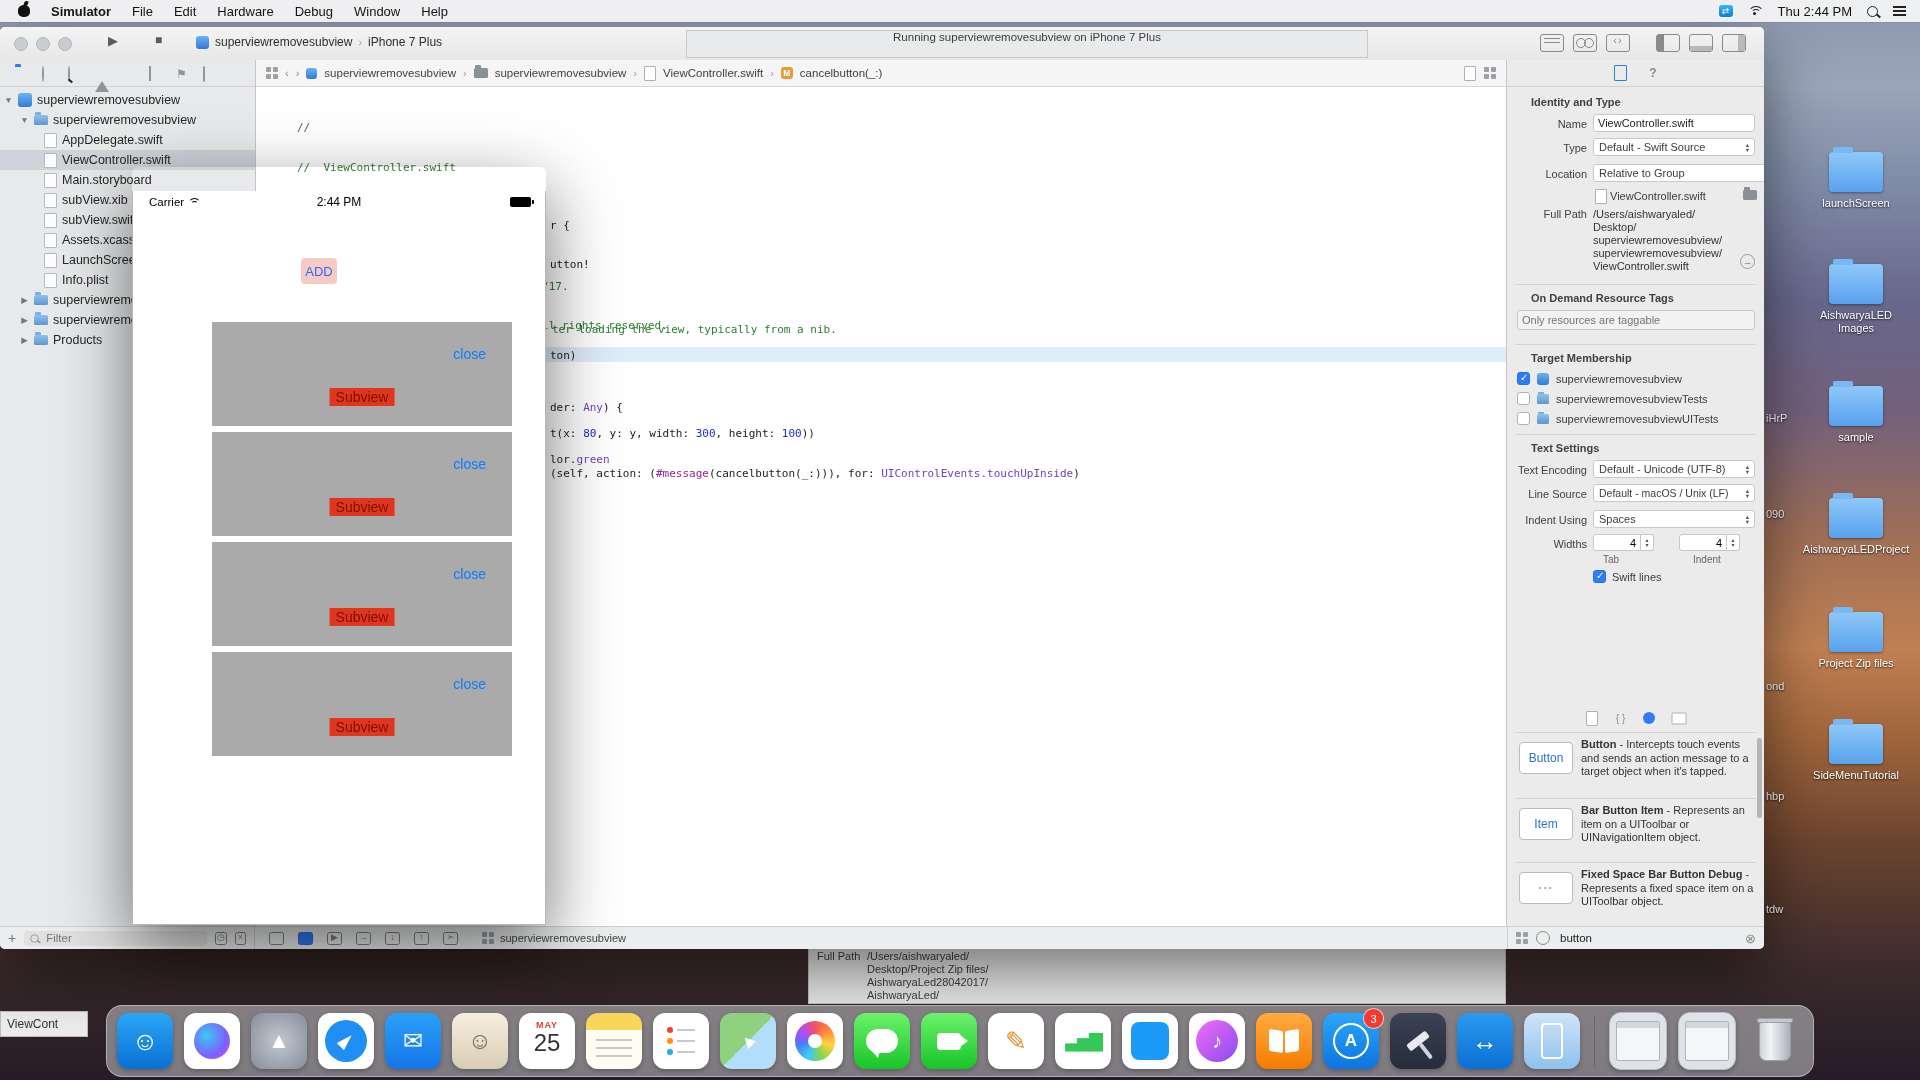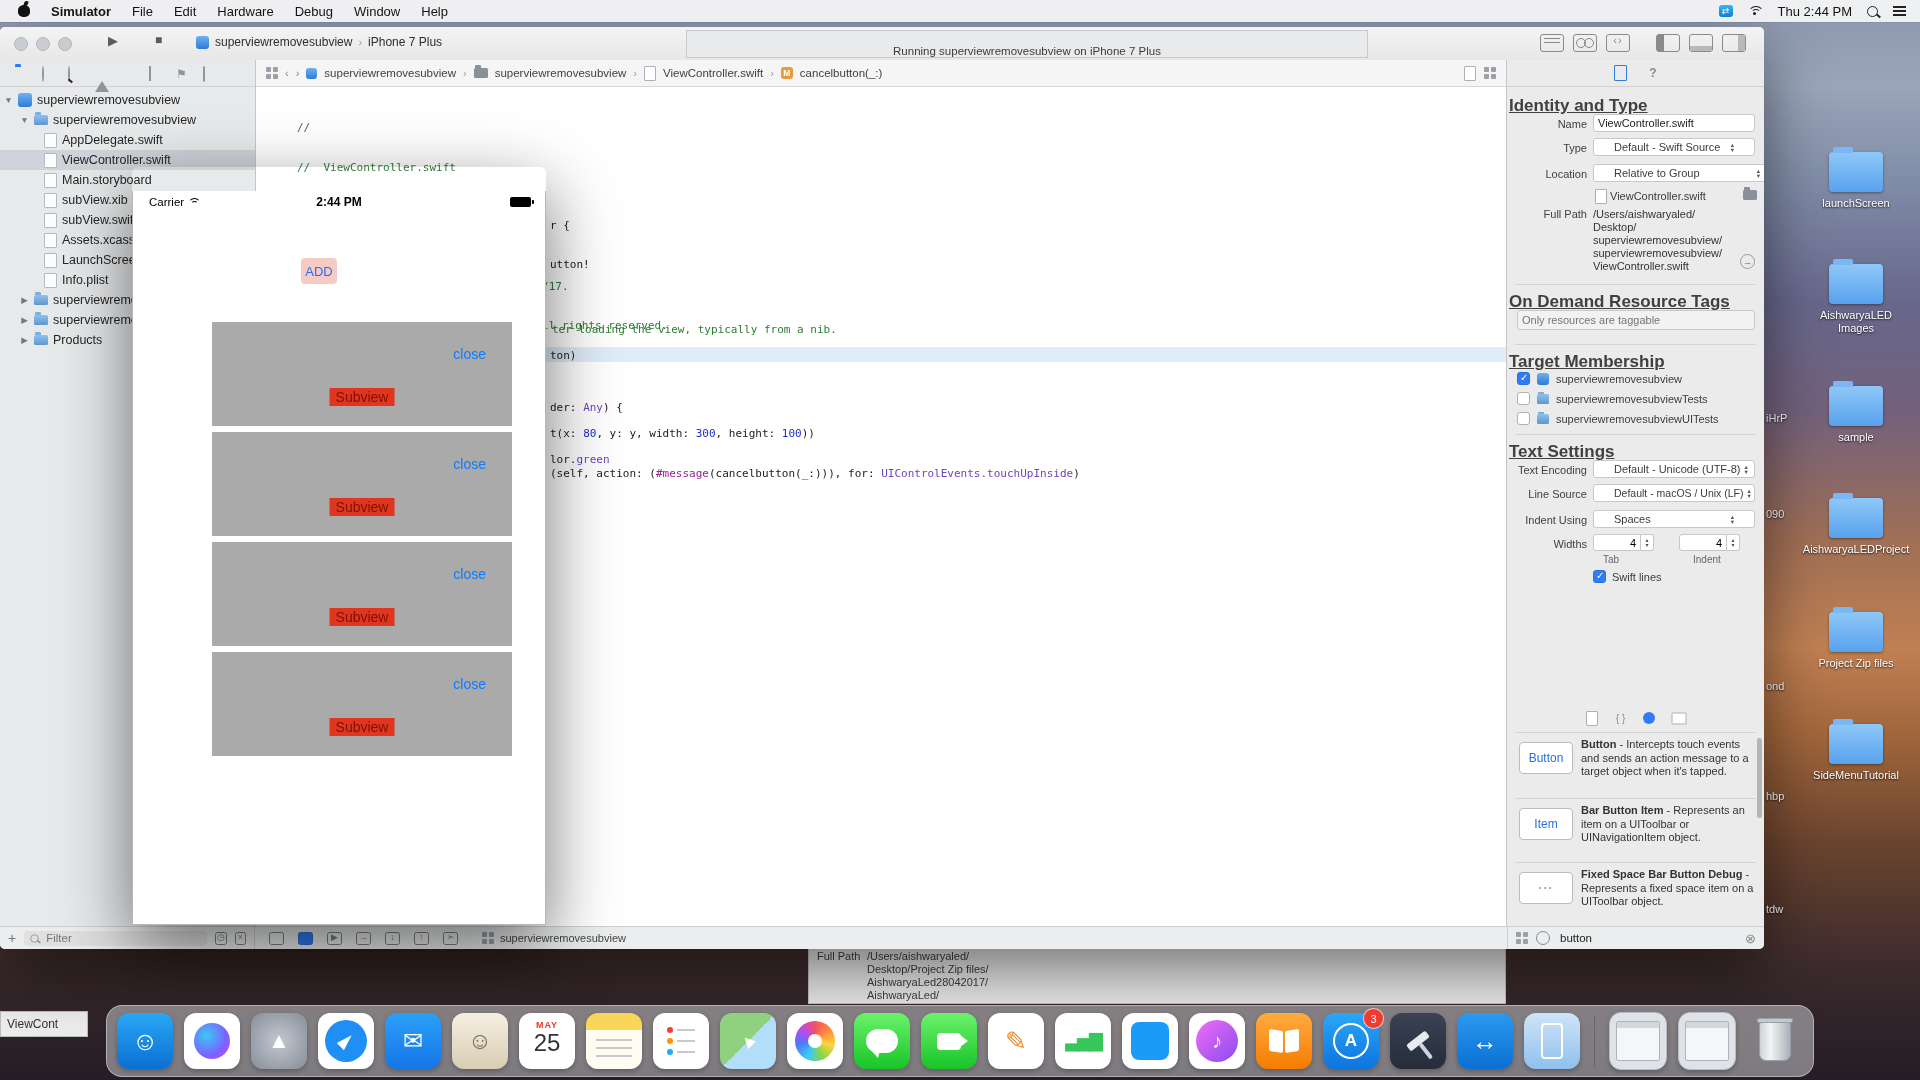--- a/index.html
+++ b/index.html
@@ -31,21 +31,21 @@
   .xcode{position:absolute;left:0;top:27px;width:1764px;height:922px;background:#fff;border-radius:5px;
     box-shadow:0 22px 60px rgba(0,0,0,.5);z-index:10;overflow:hidden;font-size:12px;color:#2c2c2c;}
   .xc-toolbar{position:absolute;top:0;left:0;right:0;height:33px;background:linear-gradient(#f4f4f4,#e7e7e7);border-bottom:1px solid #c3c3c3;}
   .tl{position:absolute;left:14px;top:10px;display:flex;gap:8px;}
   .tl i{width:12px;height:12px;border-radius:50%;background:#c9cdd1;border:1px solid #b3b7bb;}
   .tbtn{position:absolute;top:6px;color:#5b5b5b;font-size:13px;}
   .scheme{position:absolute;left:196px;top:8px;display:flex;align-items:center;gap:6px;font-size:12px;color:#2e2e2e;}
   .appic{width:13px;height:13px;border-radius:3px;background:linear-gradient(#6cb1f1,#2d7bd5);flex:0 0 auto;}
   .sep{color:#9a9a9a;font-size:11px;}
   .activity{position:absolute;left:686px;top:3px;width:680px;height:26px;background:#e9eaeb;border:1px solid #c9cacc;border-radius:0;
-    display:flex;align-items:flex-end;justify-content:center;font-size:11.5px;color:#3c3c3c;}
+    display:flex;align-items:flex-start;justify-content:center;font-size:11.5px;color:#3c3c3c;}
   .tb-right{position:absolute;right:18px;top:7px;display:flex;gap:9px;align-items:center;}
   .ed-ic{width:22px;height:16px;border:1.5px solid #8a8a8a;border-radius:3px;position:relative;}
   .ed-ic.lines::after{content:"";position:absolute;left:3px;right:3px;top:3px;height:8px;
     background:repeating-linear-gradient(#8a8a8a 0 1.5px,transparent 1.5px 4px);}
   .ed-ic.circles::before,.ed-ic.circles::after{content:"";position:absolute;top:3px;width:8px;height:8px;border:1.5px solid #8a8a8a;border-radius:50%;}
   .ed-ic.circles::before{left:2px;} .ed-ic.circles::after{right:2px;}
   .ed-ic.arrows::after{content:"‹›";position:absolute;left:0;right:0;top:-1px;text-align:center;color:#8a8a8a;font-size:11px;letter-spacing:1px;}
   .vw-ic{width:22px;height:16px;border:1.5px solid #8a8a8a;border-radius:3px;position:relative;}
   .vw-ic.l::after{content:"";position:absolute;left:0;top:0;bottom:0;width:7px;background:#8a8a8a;}
   .vw-ic.b::after{content:"";position:absolute;left:0;right:0;bottom:0;height:5px;background:#b9b9b9;}
@@ -87,24 +87,24 @@
   .c-comment{color:#2e7d32;} .c-plain{color:#1b1b1b;} .c-num{color:#1c2cce;} .c-type{color:#6f42c1;} .c-key{color:#9b2393;}
   .frag{position:absolute;white-space:pre;}
   .hl-line{position:absolute;left:0;right:0;top:261px;height:15px;background:#dfecf9;}
 
   
   .inspector{width:257px;border-left:1px solid #c6c6c6;background:#ebebeb;position:relative;flex:0 0 auto;font-size:11px;color:#3c3c3c;}
   .insp-tabs{height:26px;border-bottom:1px solid #d2d2d2;display:flex;align-items:center;justify-content:center;gap:22px;}
   .tab-doc{width:11px;height:14px;border:1.6px solid #2b7de0;border-radius:1px;}
   .insp-q{color:#8a8a8a;font-weight:700;font-size:12px;}
   .insp-content{position:absolute;top:26px;bottom:0;left:0;right:0;overflow:hidden;}
-  .sec-title{position:absolute;left:2px;font-weight:700;font-size:17px;color:#404040;text-decoration:underline;}
+  .sec-title{position:absolute;left:24px;font-weight:700;font-size:11px;color:#404040;}
   .ilabel{position:absolute;width:72px;text-align:right;color:#3f3f3f;}
   .ifield{position:absolute;height:18px;background:#fff;border:1px solid #c8c8c8;border-radius:3px;font-size:11px;color:#222;padding:0 4px;box-sizing:border-box;font-family:"Liberation Sans",sans-serif;}
-  .ipop{position:absolute;height:18px;background:#fff;border:1px solid #c8c8c8;border-radius:3px;display:flex;align-items:center;padding:0 20px;box-sizing:border-box;white-space:nowrap;overflow:hidden;}
+  .ipop{position:absolute;height:18px;background:#fff;border:1px solid #c8c8c8;border-radius:3px;display:flex;align-items:center;padding:0 5px;box-sizing:border-box;white-space:nowrap;overflow:hidden;}
   .ipop .arr{margin-left:auto;display:flex;flex-direction:column;font-size:6.5px;line-height:5.5px;color:#555;padding-left:4px;}
   .idiv{position:absolute;left:8px;right:8px;height:1px;background:#d4d4d4;}
   .cb{width:13px;height:13px;border:1px solid #b0b0b0;border-radius:3px;background:#fff;box-sizing:border-box;flex:0 0 auto;}
   .cb.on{background:#2f7cf6;border-color:#2a6fe0;position:relative;}
   .cb.on::after{content:"✓";position:absolute;left:2px;top:-1px;color:#fff;font-size:10px;}
   .tm-row{position:absolute;left:10px;display:flex;align-items:center;gap:7px;white-space:nowrap;overflow:hidden;right:6px;}
   .stepbox{position:absolute;display:flex;}
   .stepbox input{width:48px;height:17px;border:1px solid #c8c8c8;border-radius:3px 0 0 3px;font-size:11px;text-align:right;padding:0 4px;box-sizing:border-box;font-family:"Liberation Sans",sans-serif;}
   .stepper{width:13px;height:17px;border:1px solid #c8c8c8;border-left:none;border-radius:0 3px 3px 0;background:#fff;display:flex;flex-direction:column;align-items:center;justify-content:center;font-size:6px;line-height:5px;color:#555;box-sizing:border-box;}
   .chip{position:absolute;left:12px;width:52px;height:30px;background:#fff;border:1px solid #bcbcbc;border-radius:4px;display:flex;align-items:center;justify-content:center;font-size:12px;color:#2b71d8;}
@@ -135,21 +135,21 @@
     display:flex;align-items:center;justify-content:center;font-size:12px;color:#3e3e3e;position:relative;box-sizing:border-box;}
   .sim-tl{position:absolute;left:9px;top:6px;display:flex;gap:7px;}
   .sim-tl i{width:12px;height:12px;border-radius:50%;background:#c9c9c9;border:1px solid #b2b2b2;box-sizing:border-box;}
   .sim-body{position:absolute;top:24px;left:0;right:0;bottom:0;background:#fff;border:1px solid #b6b6b6;border-top:none;box-sizing:border-box;}
   .sim-status{position:absolute;top:0;left:0;right:0;height:24px;font-size:11.5px;color:#000;}
   .sim-carrier{position:absolute;left:16px;top:5px;display:flex;align-items:center;gap:4px;}
   .swifi{width:12px;height:9px;position:relative;overflow:hidden;}
   .swifi i{position:absolute;border:1.3px solid #000;border-radius:50%;border-bottom-color:transparent;border-left-color:transparent;border-right-color:transparent;}
   .swifi i:nth-child(1){width:11px;height:11px;left:0;top:0;}
   .swifi i:nth-child(2){width:5px;height:5px;left:3px;top:3px;}
-  .s-time{position:absolute;left:0;right:0;top:4px;text-align:center;font-weight:700;font-size:12px;}
+  .s-time{position:absolute;left:0;right:0;top:4px;text-align:center;font-weight:400;font-size:12px;}
   .s-batt{position:absolute;right:14px;top:6px;width:21px;height:10px;background:#000;border-radius:2px;}
   .s-batt::after{content:"";position:absolute;right:-3px;top:3px;width:2px;height:4px;background:#000;border-radius:0 1px 1px 0;}
   .add-btn{position:absolute;left:168px;top:67px;width:36px;height:26px;background:#f6cbc6;border-radius:4px;
     display:flex;align-items:center;justify-content:center;font-size:13px;color:#2a6ef5;}
   .card{position:absolute;left:79px;width:300px;height:104px;background:#aaaaaa;}
   .card .close{position:absolute;right:26px;top:24px;color:#0b7bff;font-size:14px;}
   .card .sub{position:absolute;left:50%;transform:translateX(-50%);top:66px;background:#e0361f;color:#7d1205;font-size:14px;padding:1px 6px;}
 
   
   .dt-item{position:absolute;width:110px;text-align:center;z-index:2;}

